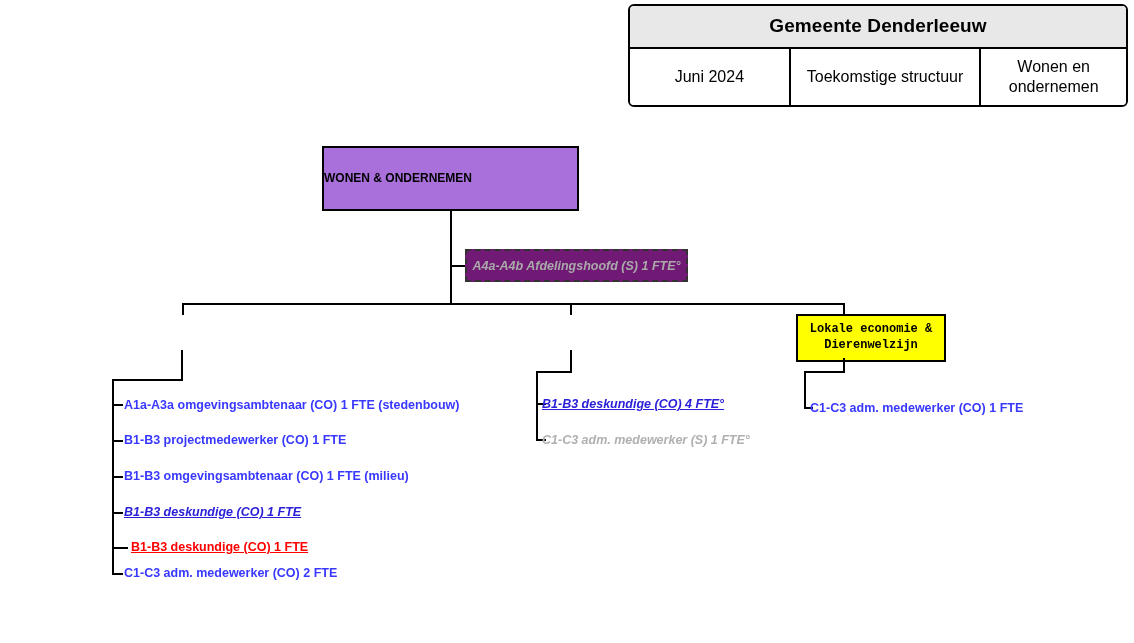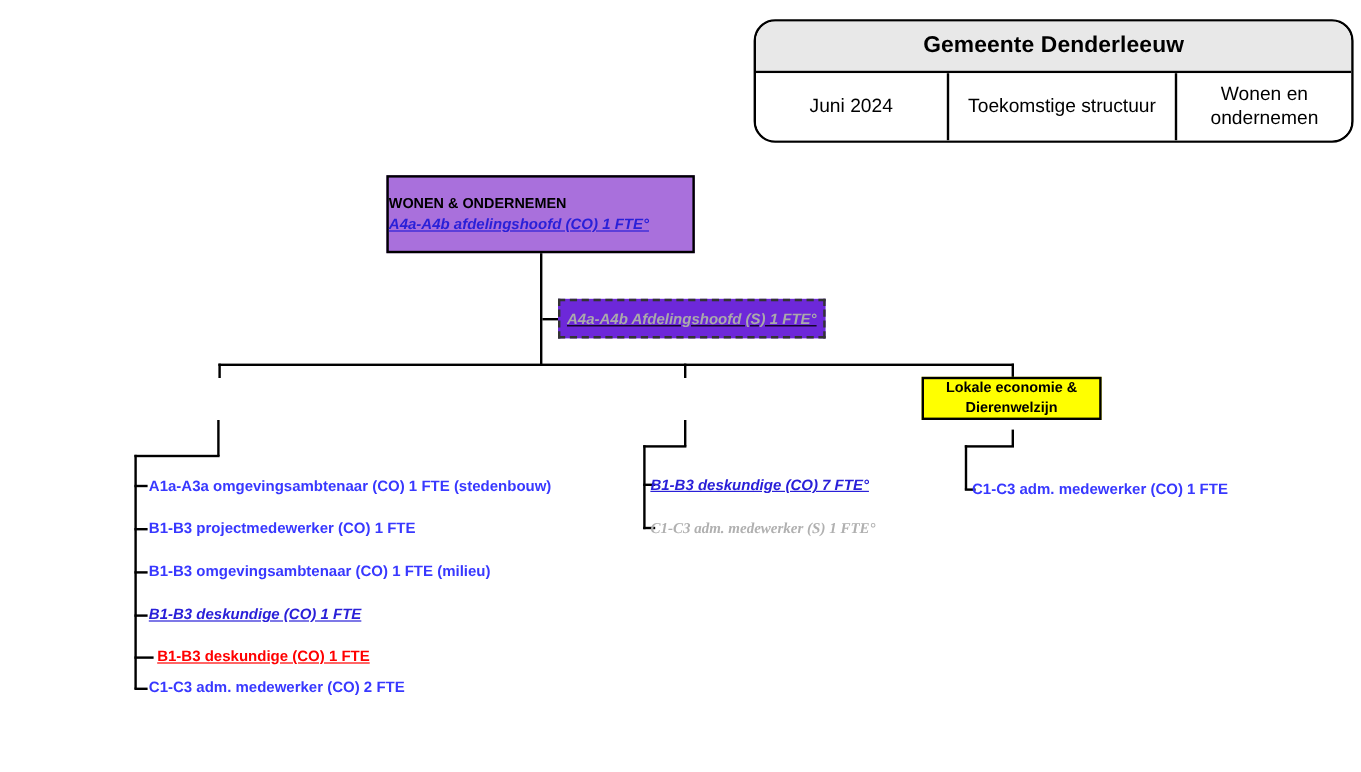--- a/index.html
+++ b/index.html
@@ -15,24 +15,24 @@
     width: 1134px;
     height: 643px;
     background: #ffffff;
     overflow: hidden;
   }
 
   
   .title-table {
     position: absolute;
     left: 628px;
-    top: 16px;
+    top: 4px;
     width: 500px;
     border: 2px solid #000000;
-    border-radius: 18px;
+    border-radius: 6px;
     box-sizing: border-box;
     background: #ffffff;
     overflow: hidden;
   }
   .title-head {
     background: #e8e8e8;
     border-bottom: 2px solid #000000;
     text-align: center;
     font-size: 19px;
     font-weight: bold;
@@ -90,25 +90,24 @@
     color: #2a20d8;
     text-decoration: underline;
     line-height: 1.3;
     margin-top: 2px;
   }
 
   .node-dashed {
     position: absolute;
     box-sizing: border-box;
     border: 2px dashed #333333;
-    background: #6d28d9;
+    background: #701a75;
     display: flex;
     align-items: center;
     justify-content: center;
-    text-decoration: underline;
   }
   .dashed-label {
     font-size: 12.5px;
     font-style: italic;
     font-weight: bold;
     color: #aaaaaa;
   }
 
   
   .ln-v {
@@ -141,40 +140,38 @@
   }
   .leaf-red {
     color: #ff0000;
     font-weight: bold;
     text-decoration: underline;
   }
   .leaf-gray {
     color: #b0b0b0;
     font-style: italic;
     font-weight: bold;
-    font-family: Liberation Serif, serif;
   }
 </style>
 </head>
 <body>
 
 <div id="canvas">
 
   <div class="title-table">
     <div class="title-head">Gemeente Denderleeuw</div>
     <div class="title-row">
       <div class="title-cell tc-date">Juni 2024</div>
       <div class="title-cell tc-struct">Toekomstige structuur</div>
       <div class="title-cell tc-dept">Wonen en ondernemen</div>
     </div>
   </div>
 
   <div class="node node-purple" style="left:322px; top:146px; width:257px; height:65px;">
     <div class="node-title">WONEN &amp; ONDERNEMEN</div>
-    <div class="node-sub">A4a-A4b afdelingshoofd (CO) 1 FTE°</div>
   </div>
 
   <div class="ln-v" style="left:450px; top:211px; height:94px;"></div>
 
   <div class="ln-h" style="left:452px; top:265px; width:14px;"></div>
 
   <div class="node-dashed" style="left:465px; top:249px; width:223px; height:33px;">
     <div class="dashed-label">A4a-A4b Afdelingshoofd (S) 1 FTE°</div>
   </div>
 
@@ -202,24 +199,24 @@
   <div class="leaf leaf-red" style="left:131px; top:540px;">B1-B3 deskundige (CO) 1 FTE</div>
   <div class="leaf leaf-plain" style="left:124px; top:566px;">C1-C3 adm. medewerker (CO) 2 FTE</div>
 
 
   <div class="ln-v" style="left:570px; top:350px; height:22px;"></div>
   <div class="ln-h" style="left:536px; top:371px; width:36px;"></div>
   <div class="ln-v" style="left:536px; top:371px; height:70px;"></div>
   <div class="ln-h" style="left:536px; top:403px; width:10px;"></div>
   <div class="ln-h" style="left:536px; top:439px; width:10px;"></div>
 
-  <div class="leaf leaf-blue-ital" style="left:542px; top:397px;">B1-B3 deskundige (CO) 7 FTE°</div>
+  <div class="leaf leaf-blue-ital" style="left:542px; top:397px;">B1-B3 deskundige (CO) 4 FTE°</div>
   <div class="leaf leaf-gray" style="left:542px; top:433px;">C1-C3 adm. medewerker (S) 1 FTE°</div>
 
-  <div class="node node-yellow" style="left:768px; top:314px; width:150px; height:36px;">
+  <div class="node node-yellow" style="left:796px; top:314px; width:150px; height:48px;font-family:Liberation Mono, monospace;">
     <div class="node-title">Lokale economie &amp; Dierenwelzijn</div>
   </div>
 
   <div class="ln-v" style="left:843px; top:358px; height:14px;"></div>
   <div class="ln-h" style="left:804px; top:371px; width:41px;"></div>
   <div class="ln-v" style="left:804px; top:371px; height:37px;"></div>
   <div class="ln-h" style="left:804px; top:407px; width:9px;"></div>
 
   <div class="leaf leaf-plain" style="left:810px; top:401px;">C1-C3 adm. medewerker (CO) 1 FTE</div>
 

